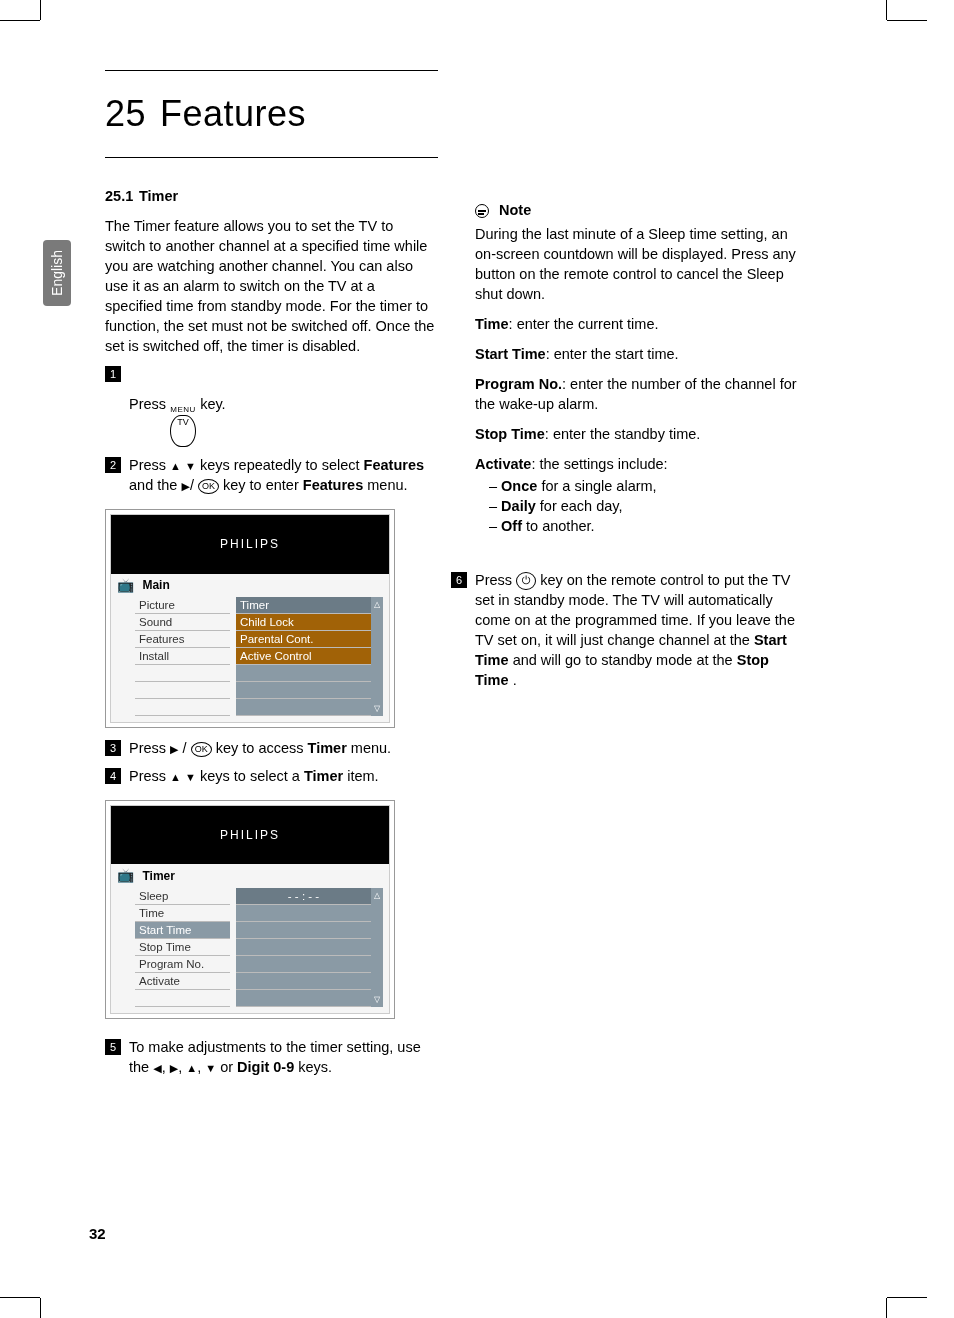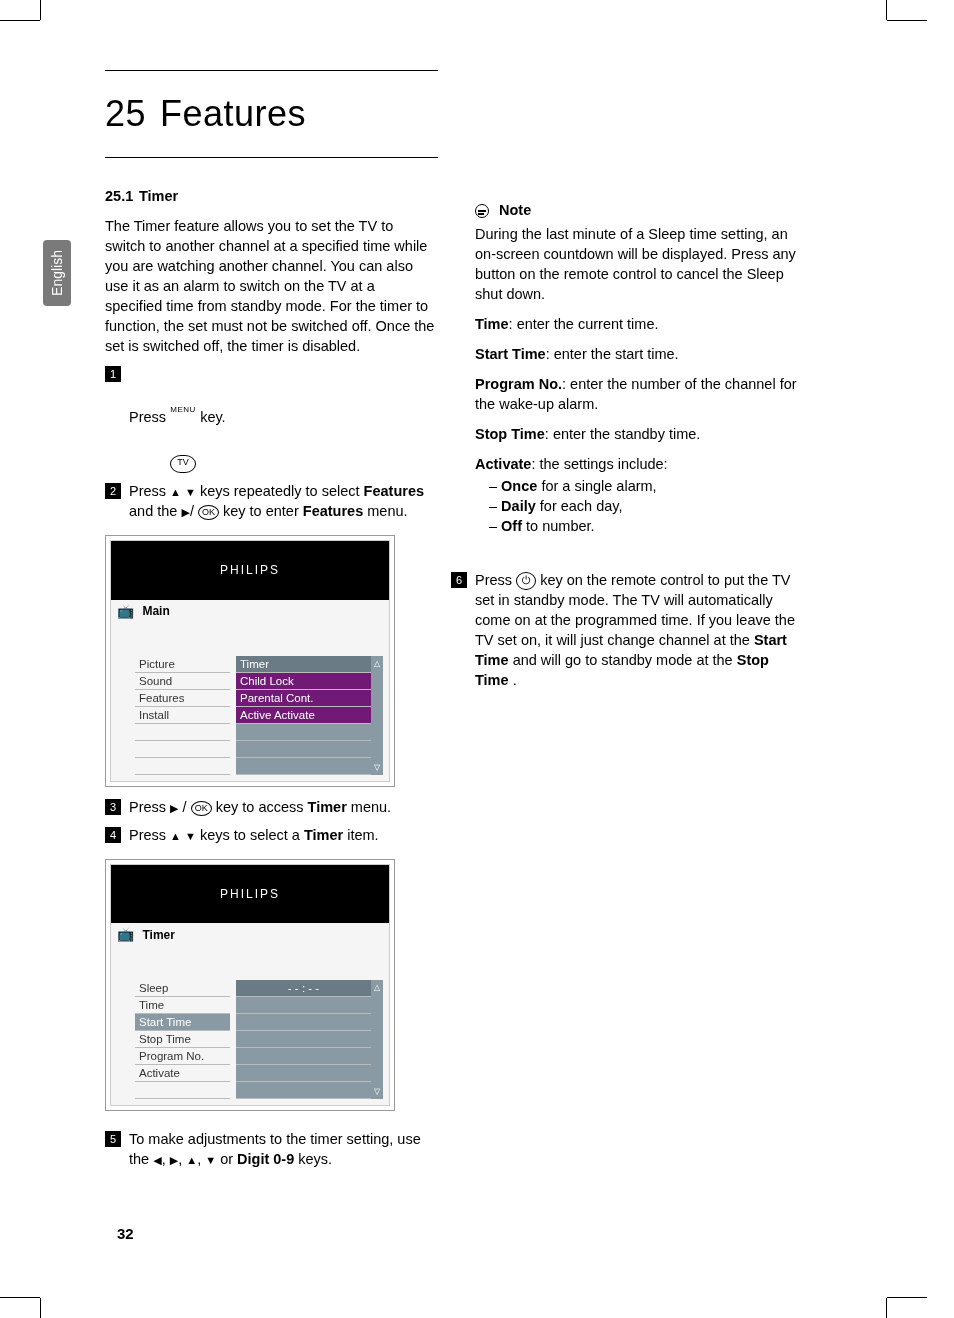--- a/index.html
+++ b/index.html
@@ -107,25 +107,24 @@
     text-align: center;
     display: block;
     letter-spacing: 0.5px;
     margin-top: 40px;
   }
   .menu-key .tv-btn {
     display: block;
     border: 1.5px solid #000;
     border-radius: 50%/60%;
     width: 26px;
-    height: 18px;
+    height: 32px;
     font-size: 9px;
     text-align: center;
     line-height: 13px;
-    margin-top: 40px;
   }
   .power-icon {
     display: inline-block;
     border: 1.5px solid #000;
     border-radius: 50%;
     width: 20px;
     height: 18px;
     text-align: center;
     font-size: 11px;
     line-height: 15px;
@@ -172,21 +171,20 @@
   }
   .tv-icon { 
     display: inline-block; 
     margin-right: 8px;
     font-size: 14px;
   }
   .osd-body {
     display: flex;
     padding: 0 6px 6px 24px;
     position: relative;
-    margin-top: 33px;
   }
   .osd-left {
     width: 95px;
   }
   .osd-right {
     flex: 1;
     margin-left: 6px;
     position: relative;
   }
   .osd-row {
@@ -210,21 +208,21 @@
     display: flex;
     flex-direction: column;
     justify-content: space-between;
     align-items: center;
     font-size: 8px;
     color: #fff;
     padding: 2px 0;
   }
   .osd-right-rows { margin-right: 12px; }
   .osd-right .osd-row {
-    background: #701a75;
+    background: #a16207;
     color: #fff;
   }
   .osd-right .osd-row.blank {
     background: #8a9aa5;
   }
   .osd-row.hl-dark {
     background: #6b7b86;
   }
 
   .note-h {
@@ -266,21 +264,21 @@
   .bullet-list .bi { text-indent: -12px; padding-left: 12px; }
 
   .page-num {
     font-weight: bold;
     font-size: 15px;
     color: #000;
   }
   .footer {
     position: absolute;
     bottom: 32px;
-    left: 72px;
+    left: 44px;
   }
 </style>
 </head>
 <body>
 
 <div class="crop-marks">
   <div class="crop-tl-v"></div>
     <div class="crop-tl-h"></div>
   <div class="crop-tr-v"></div>
     <div class="crop-tr-h"></div>
@@ -352,21 +350,21 @@
                 <div class="osd-row">Install</div>
                 <div class="osd-row"></div>
                 <div class="osd-row"></div>
                 <div class="osd-row"></div>
               </div>
               <div class="osd-right">
                 <div class="osd-right-rows">
                   <div class="osd-row hl-dark">Timer</div>
                   <div class="osd-row">Child Lock</div>
                   <div class="osd-row">Parental Cont.</div>
-                  <div class="osd-row">Active Activate</div>
+                  <div class="osd-row">Active Control</div>
                   <div class="osd-row blank"></div>
                   <div class="osd-row blank"></div>
                   <div class="osd-row blank"></div>
                 </div>
                 <div class="osd-scroll">
                   <span>△</span>
                   <span>▽</span>
                 </div>
               </div>
             </div>
@@ -466,21 +464,21 @@
           <span class="def-inline">Program No.</span><span>: enter the number of the channel for the wake-up alarm.</span>
         </div>
         <div class="def-block">
           <span class="def-inline">Stop Time</span><span>: enter the standby time.</span>
         </div>
         <div class="def-block">
           <span class="def-inline">Activate</span><span>: the settings include:</span>
           <div class="bullet-list">
             <div class="bi">– <b>Once</b><span> for a single alarm,</span></div>
             <div class="bi">– <b>Daily</b><span> for each day,</span></div>
-            <div class="bi">– <b>Off</b><span> to number.</span></div>
+            <div class="bi">– <b>Off</b><span> to another.</span></div>
           </div>
         </div>
 
         <div class="step" style="margin-top:34px;margin-left:-24px">
           <span class="step-num">6</span>
           <div class="step-body">
             <span>Press </span>
             <span class="power-icon">⏻</span>
             <span> key on the remote control to put the TV set in standby mode. The TV will automatically come on at the programmed time. If you leave the TV set on, it will just change channel at the </span>
             <b>Start Time</b>

